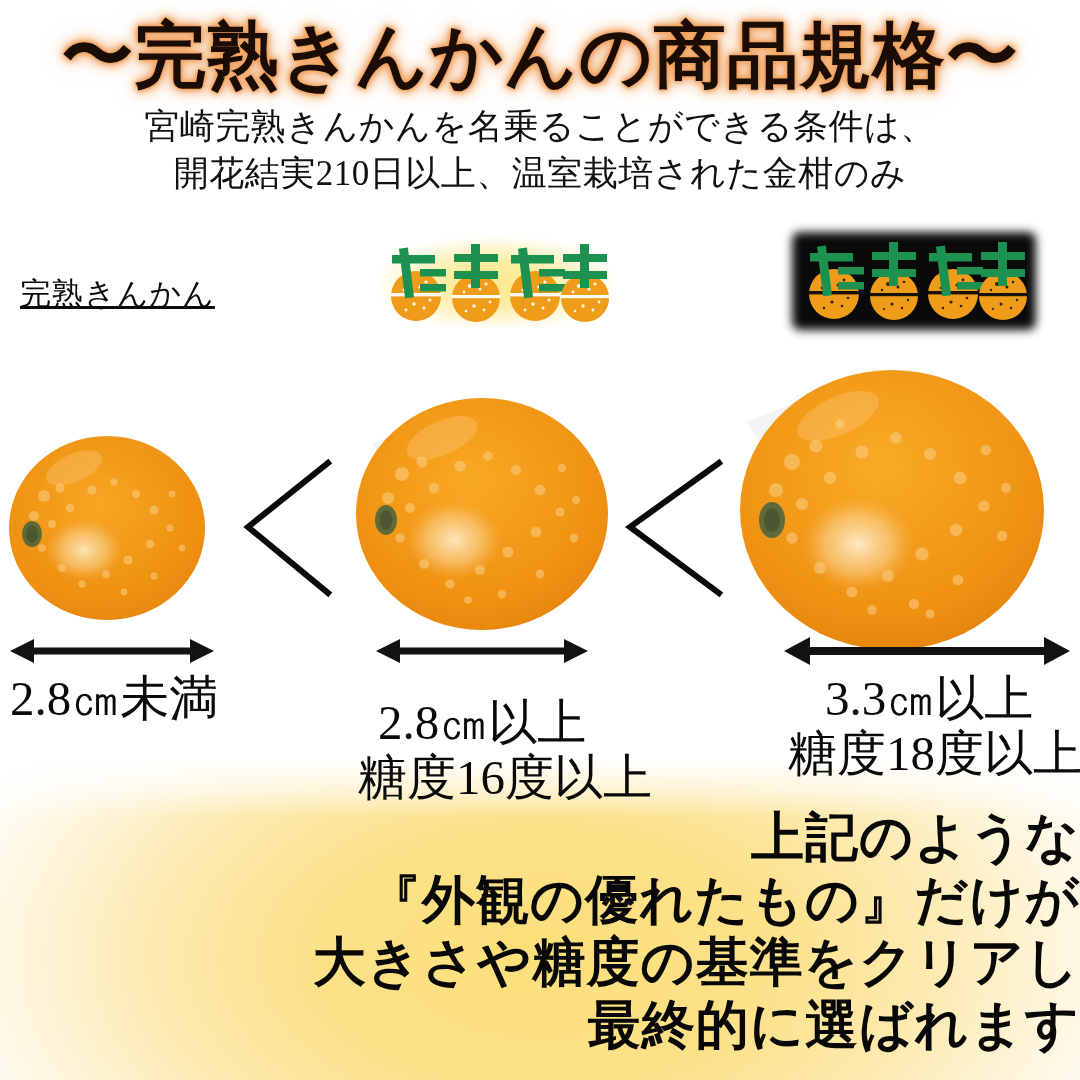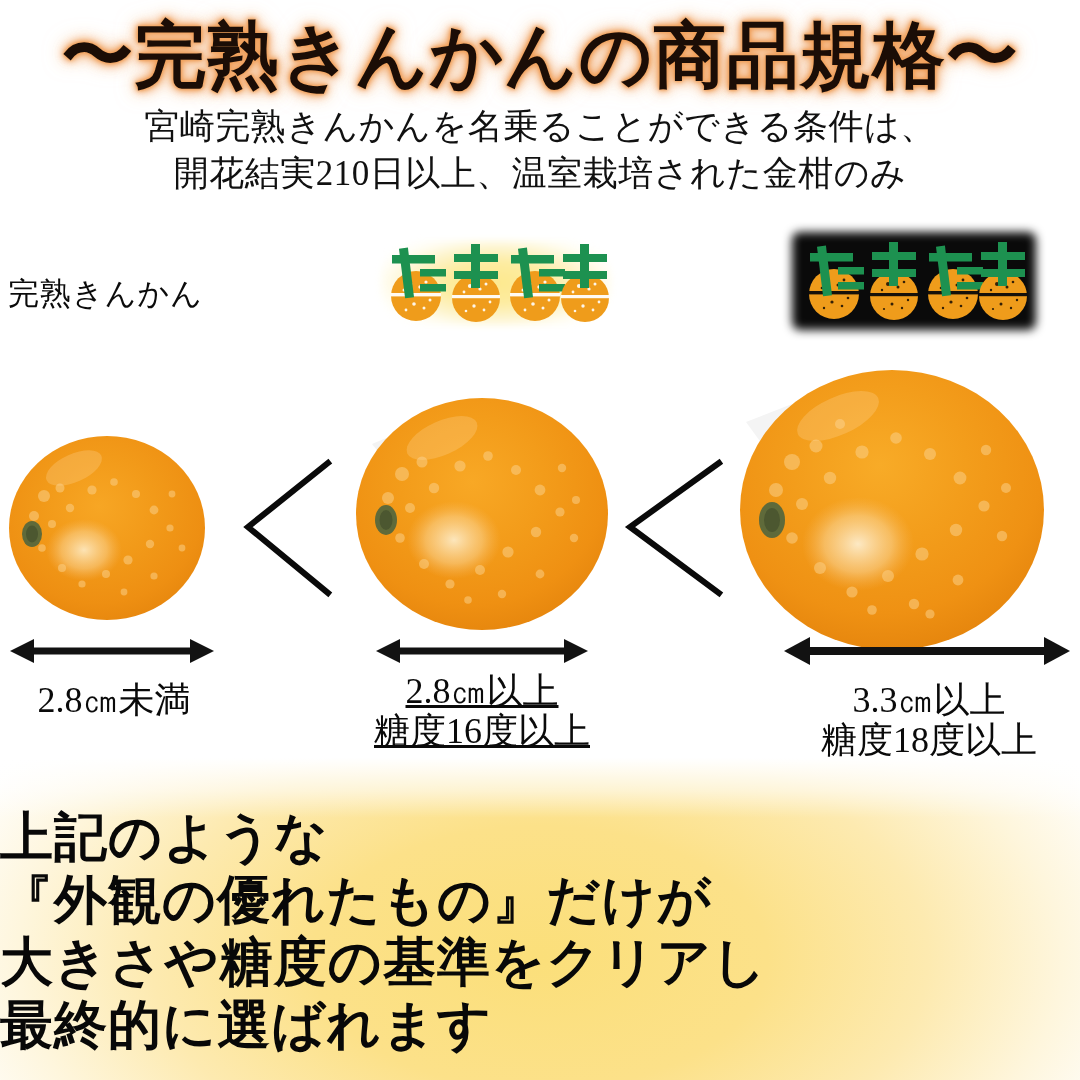--- a/index.html
+++ b/index.html
@@ -101,30 +101,29 @@
   
   .lt{position:absolute;z-index:5;}
 
   
   .arrow{position:absolute;z-index:5;}
 
   
   .spec{
     position:absolute;z-index:5;text-align:center;
     font-family:"Liberation Serif","DejaVu Serif",serif;
-    font-size:36px;line-height:1.12;color:#0a0a0a;
+    font-size:49px;line-height:1.12;color:#0a0a0a;
     letter-spacing:0px;
-    margin-top:8px;
   }
   .spec div{white-space:nowrap;}
 
   
   .bottom-msg{
     position:absolute;left:0;top:806px;width:1080px;
-    text-align:left;z-index:6;
+    text-align:right;z-index:6;
     font-family:"Liberation Serif","DejaVu Serif",serif;
     font-weight:bold;
     font-size:53px;line-height:1.18;
     color:#080808;
     letter-spacing:1px;
   }
   .bottom-msg div{white-space:nowrap;}
 </style>
 </head>
 <body>
@@ -134,21 +133,21 @@
   <div class="bottom-glow"></div>
   <div class="bottom-glow-fade"></div>
 
   <div class="title">〜完熟きんかんの商品規格〜</div>
 
   <div class="subtitle">
     <div>宮崎完熟きんかんを名乗ることができる条件は、</div>
     <div>開花結実210日以上、温室栽培された金柑のみ</div>
   </div>
 
-  <div class="col-label-plain" style="left:8px;top:273px;">完熟きんかん</div>
+  <div class="col-label-plain" style="left:20px;top:273px;text-decoration:underline;">完熟きんかん</div>
 
   <div class="logo logo-mid">
     <div class="halo"></div>
     <svg class="logo-art" viewBox="0 0 232 86">
       <g>
 
         <circle cx="36" cy="56" r="25" fill="#ef9c1b"></circle>
         <rect x="11" y="53" width="50" height="3.4" fill="#fff" opacity="0.95"></rect>
         <g fill="#fff" opacity="0.9">
           <circle cx="30" cy="44" r="2.3"></circle>
@@ -451,21 +450,21 @@
   <svg class="arrow" style="left:782px;top:632px;" width="290" height="38" viewBox="0 0 290 38">
     <line x1="20" y1="19" x2="270" y2="19" stroke="#121212" stroke-width="8"></line>
     <polygon points="2,19 28,5 28,33" fill="#121212"></polygon>
     <polygon points="288,19 262,5 262,33" fill="#121212"></polygon>
   </svg>
 
   <div class="spec" style="left:0px;top:672px;width:228px;">
     <div>2.8㎝未満</div>
   </div>
 
-  <div class="spec" style="left:358px;top:663px;width:248px;text-decoration:underline;">
+  <div class="spec" style="left:358px;top:696px;width:248px;">
     <div>2.8㎝以上</div>
     <div>糖度16度以上</div>
   </div>
 
   <div class="spec" style="left:788px;top:672px;width:282px;">
     <div>3.3㎝以上</div>
     <div>糖度18度以上</div>
   </div>
 
   <div class="bottom-msg">

